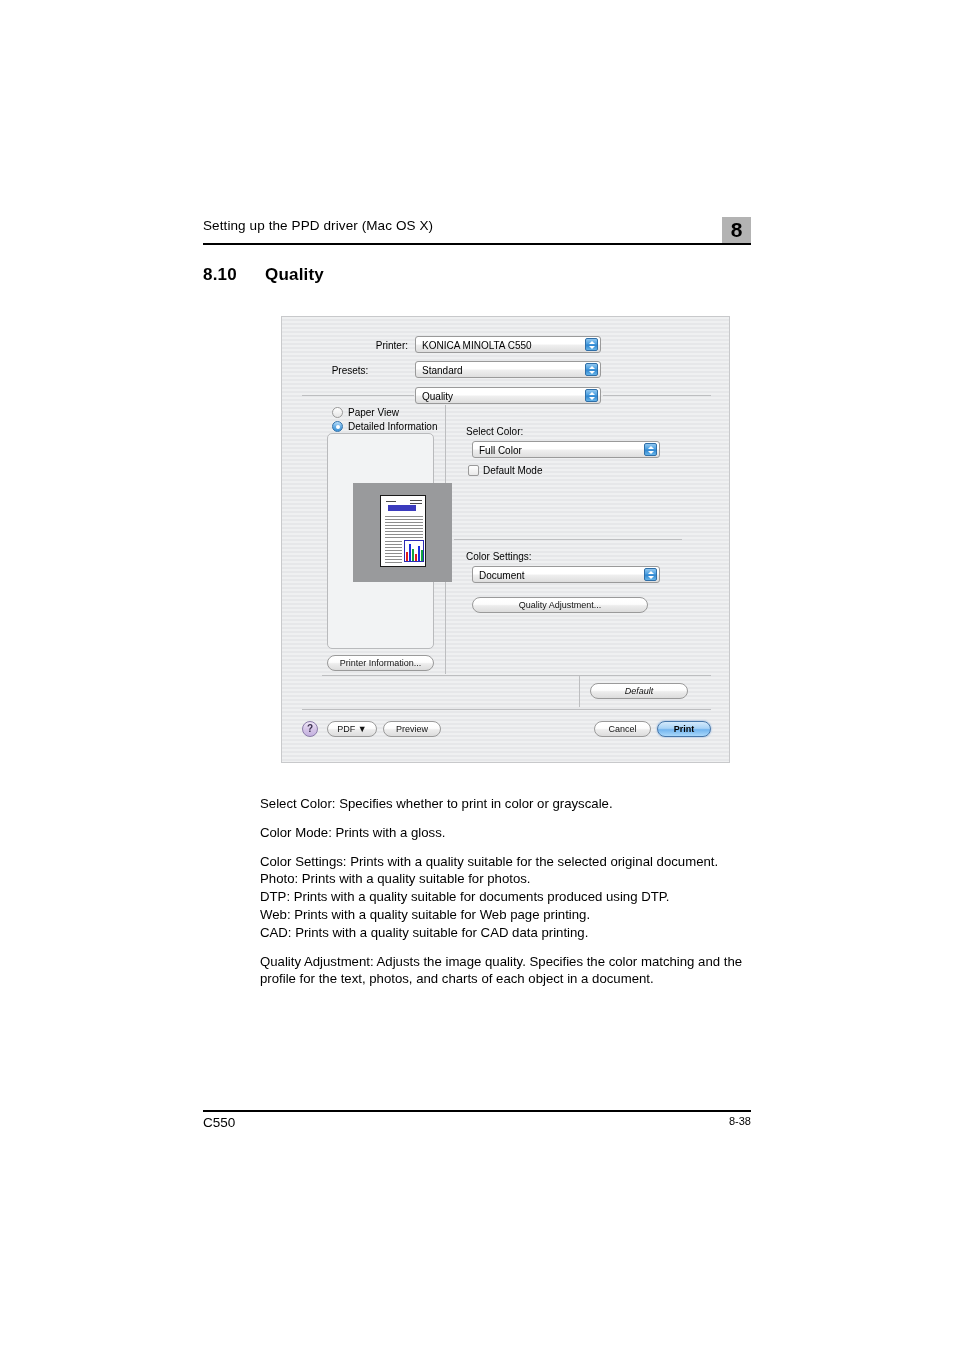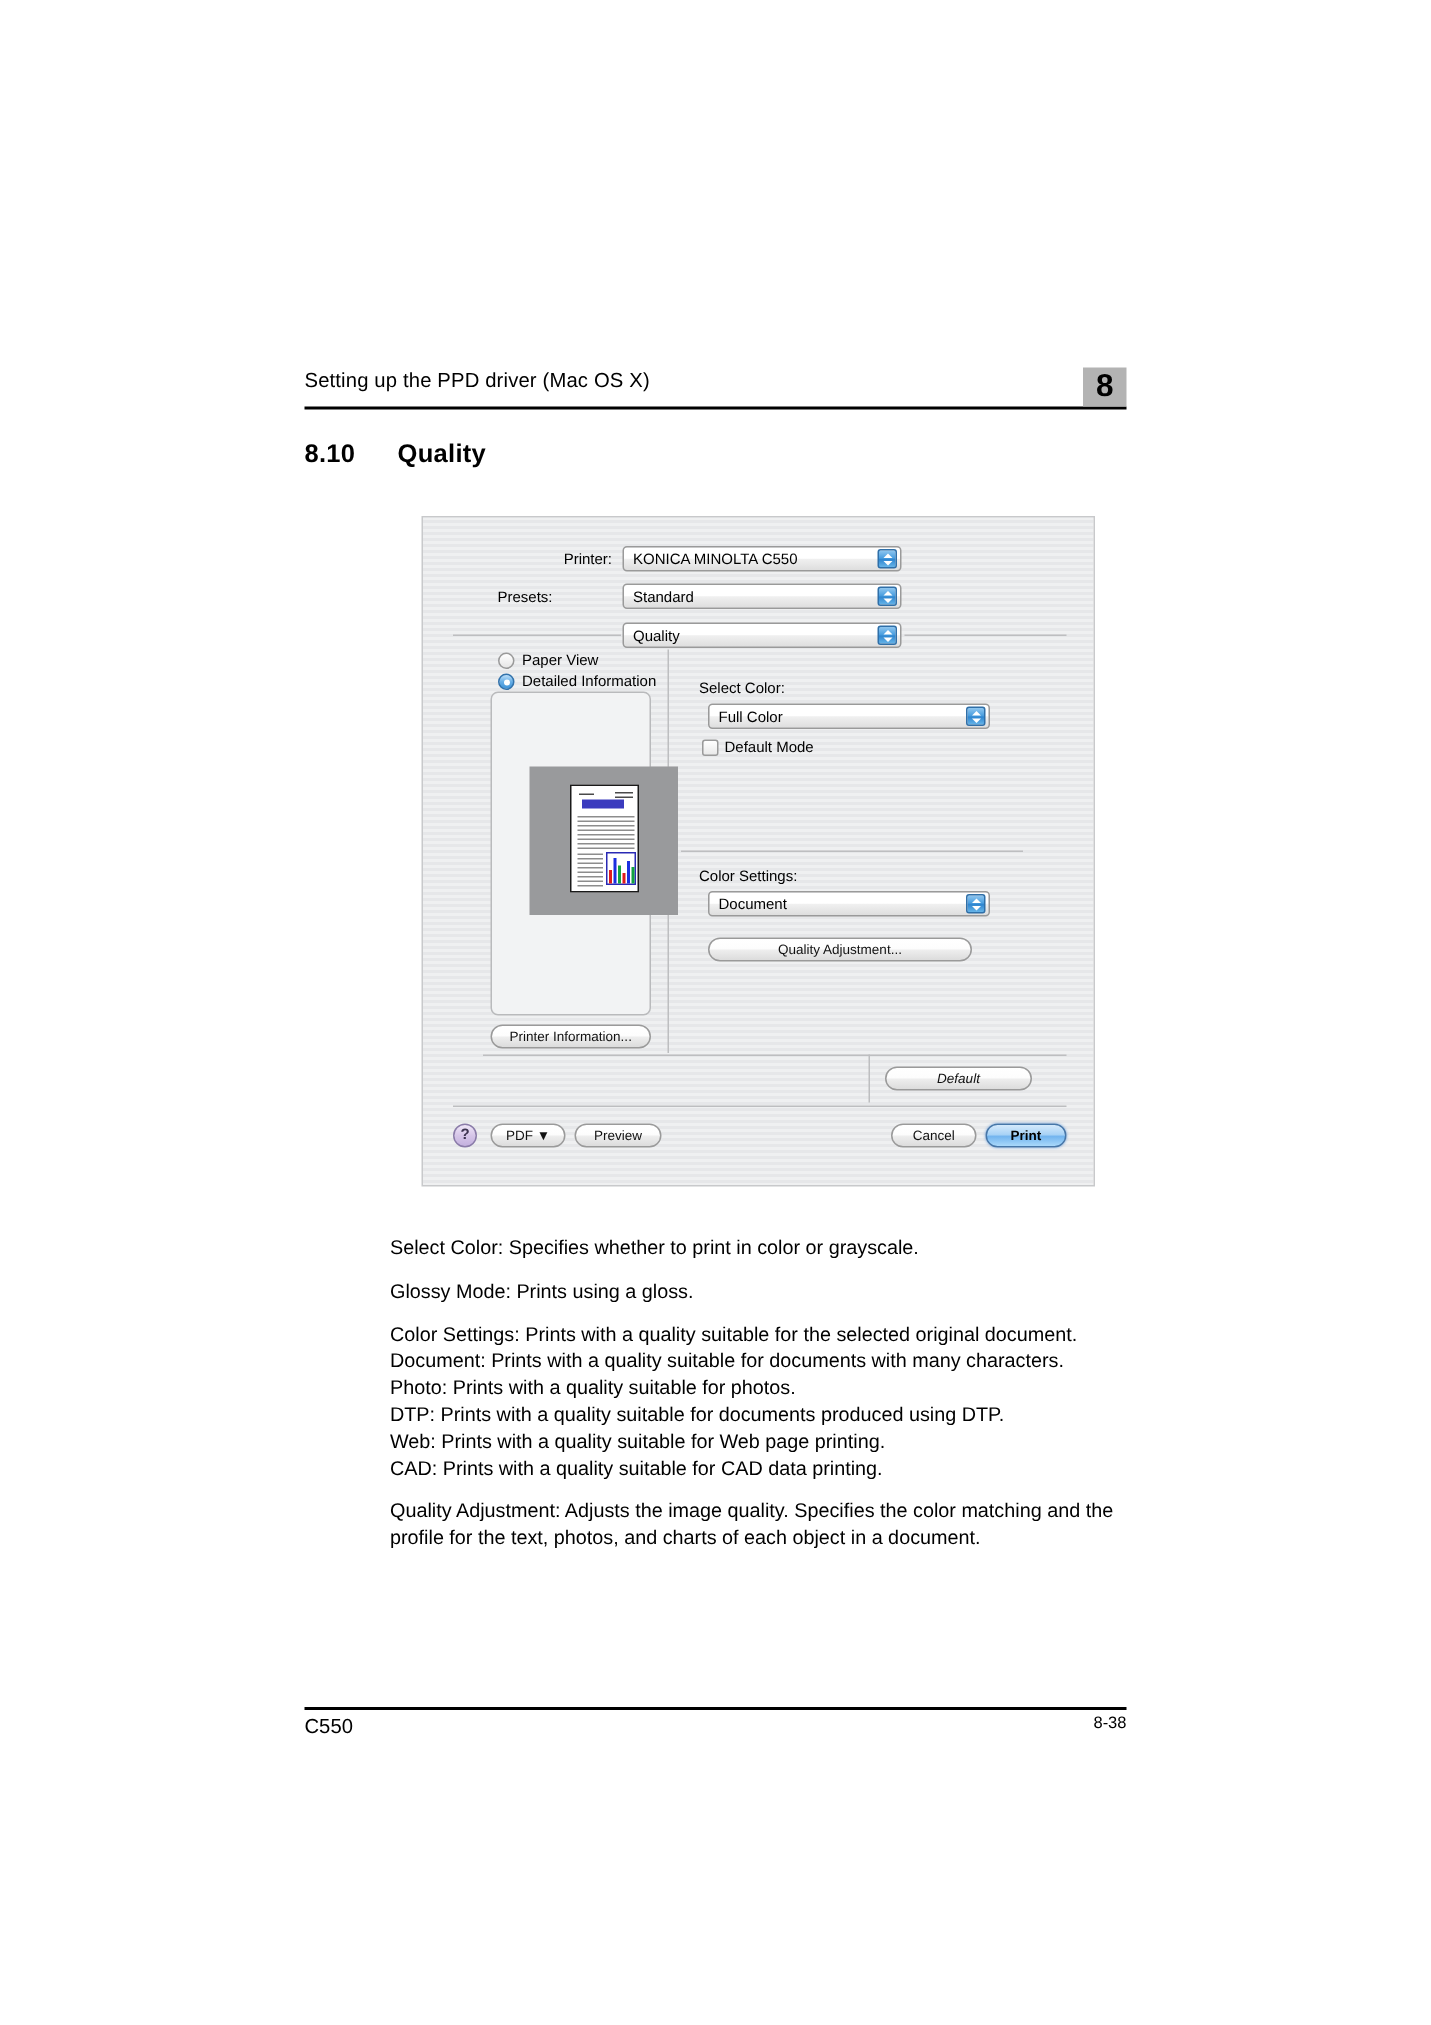--- a/index.html
+++ b/index.html
@@ -13,21 +13,21 @@
     font-family: "Liberation Sans", sans-serif;
     color: #000;
     position: relative;
     overflow: hidden;
   }
 
   
   .page {
     position: absolute;
     left: 0; top: 0;
-    width: 954px; height: 1086px; margin-top: 28px;
+    width: 954px; height: 1086px;
   }
 
   .header {
     position: absolute;
     left: 203px; top: 218px;
     width: 548px;
   }
   .header-rule {
     position: absolute;
     left: 203px; top: 243px;
@@ -408,23 +408,22 @@
     <div class="help-btn" style="left:20px; top:404px;">?</div>
     <div class="capsule" style="left:45px; top:404px; width:50px;">PDF ▼</div>
     <div class="capsule" style="left:101px; top:404px; width:58px;">Preview</div>
 
     <div class="capsule" style="left:312px; top:404px; width:57px;">Cancel</div>
     <div class="capsule default-btn" style="left:375px; top:404px; width:54px;">Print</div>
   </div>
 
   <div class="body-copy">
     <p>Select Color: Specifies whether to print in color or grayscale.</p>
-    <p>Glossy Mode: Prints using a gloss.</p>
+    <p>Color Mode: Prints with a gloss.</p>
     <p class="tight">Color Settings: Prints with a quality suitable for the selected original document.</p>
-    <p class="tight">Document: Prints with a quality suitable for documents with many characters.</p>
     <p class="tight">Photo: Prints with a quality suitable for photos.</p>
     <p class="tight">DTP: Prints with a quality suitable for documents produced using DTP.</p>
     <p class="tight">Web: Prints with a quality suitable for Web page printing.</p>
     <p>CAD: Prints with a quality suitable for CAD data printing.</p>
     <p>Quality Adjustment: Adjusts the image quality. Specifies the color matching and the profile for the text, photos, and charts of each object in a document.</p>
   </div>
 
   <div class="footer-rule"></div>
   <div class="footer-left">C550</div>
   <div class="footer-right">8-38</div>

